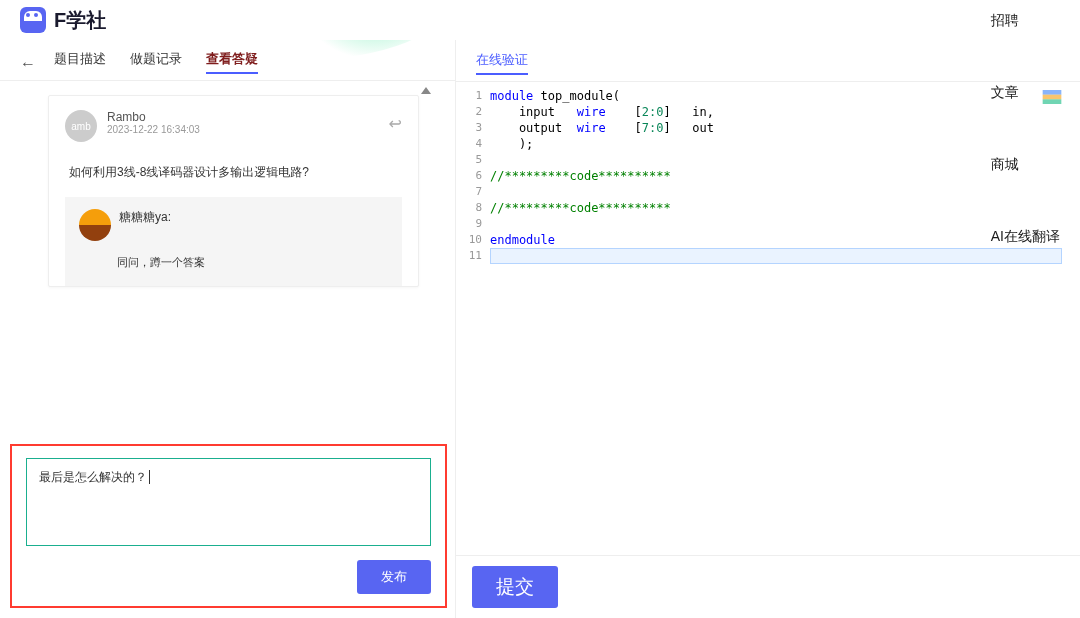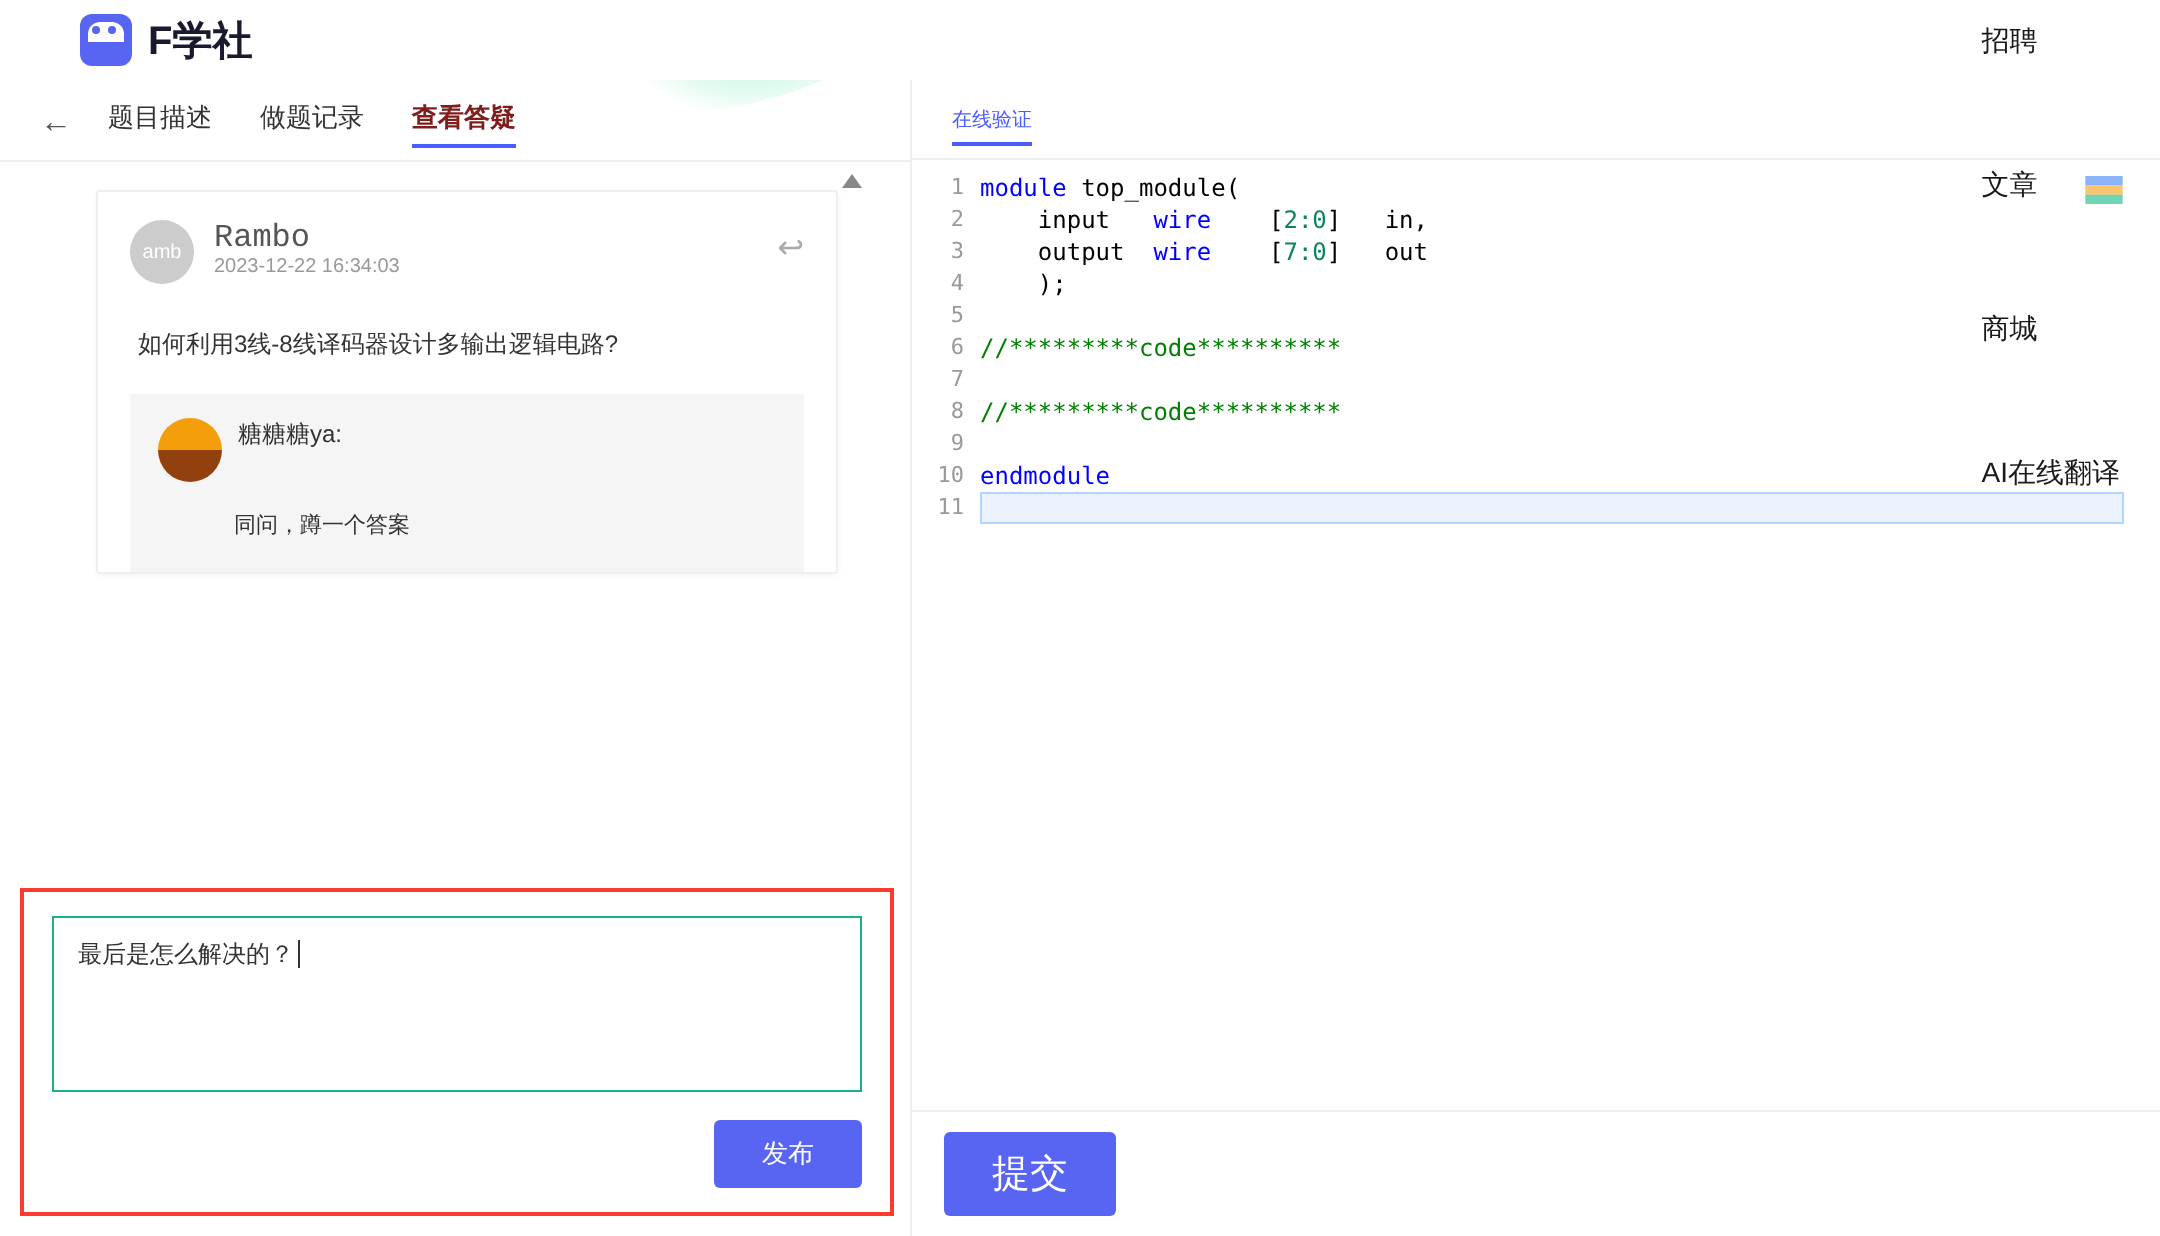--- a/index.html
+++ b/index.html
@@ -1,20 +1,20 @@
 <!DOCTYPE html>
 <html><head>
   <meta charset="utf-8">
   <style>
     * { margin: 0; padding: 0; box-sizing: border-box; }
     body { font-family: -apple-system, "Microsoft YaHei", sans-serif; background: #fff; width: 1080px; height: 618px; overflow: hidden; position: relative; }
     
     
     .header { height: 40px; display: flex; align-items: center; justify-content: space-between; padding: 0 20px; background: #fff; position: relative; }
-    .logo-area { display: flex; align-items: center; gap: 8px; margin-left: 20px; }
+    .logo-area { display: flex; align-items: center; gap: 8px; }
     .logo-icon { width: 26px; height: 26px; background: #5865f2; border-radius: 6px; position: relative; display: flex; align-items: center; justify-content: center; }
     .logo-icon::before { content: ''; position: absolute; width: 18px; height: 10px; background: #fff; border-radius: 6px 6px 0 0; top: 4px; }
     .logo-icon::after { content: ''; position: absolute; width: 4px; height: 4px; background: #5865f2; border-radius: 50%; top: 6px; left: 6px; box-shadow: 8px 0 0 #5865f2; }
     .logo-text { font-size: 20px; font-weight: bold; color: #1a1a2e; }
     .nav { display: flex; gap: 46px; flex-direction: column; }
     .nav a { font-size: 14px; color: #1a1a1a; text-decoration: none; padding: 4px 0; }
     .nav a.active { color: #4b5dff; border-bottom: 2px solid #4b5dff; }
     .header-bg { position: absolute; top: 0; left: 300px; width: 400px; height: 40px; pointer-events: none; z-index: -1; }
     .header-bg::before { content: ''; position: absolute; left: 0; top: 0; width: 150px; height: 60px; background: radial-gradient(ellipse at top, #2dd4bf 0%, #a7f3d0 40%, transparent 70%); opacity: 0.6; border-radius: 0 0 100% 0; }
     .header-bg::after { content: ''; position: absolute; right: 50px; top: -10px; width: 120px; height: 50px; background: radial-gradient(ellipse at center, #5b6dff 0%, #8b9dff 40%, transparent 70%); opacity: 0.5; border-radius: 50%; }
@@ -31,21 +31,21 @@
     .sub-tab { font-size: 13px; color: #333; cursor: pointer; padding-bottom: 4px; }
     .sub-tab.active { color: #7f1d1d; border-bottom: 2px solid #4b5dff; font-weight: bold; }
     
     
     .qa-scroll { flex: 1; overflow: auto; padding: 14px 36px 8px 48px; position: relative; }
     .qa-card { background: #fff; border: 1px solid #eee; border-radius: 2px; padding: 14px 16px 0; box-shadow: 0 1px 3px rgba(0,0,0,0.04); }
     .post-head { display: flex; gap: 10px; align-items: flex-start; position: relative; }
     .avatar { width: 32px; height: 32px; border-radius: 50%; background: #ccc; display: flex; align-items: center; justify-content: center; color: #fff; font-size: 10px; overflow: hidden; }
     .avatar.orange { background: linear-gradient(180deg, #f59e0b 50%, #92400e 50%); }
     .post-meta { display: flex; flex-direction: column; }
-    .post-author { font-size: 16px; color: #555; font-family: Liberation Mono, monospace; }
+    .post-author { font-size: 12px; color: #555; }
     .post-time { font-size: 10px; color: #999; }
     .reply-icon { position: absolute; right: 0; top: 4px; color: #aaa; font-size: 16px; }
     .post-body { font-size: 12px; color: #333; padding: 22px 4px 16px; }
     .reply-card { background: #f5f5f5; padding: 12px 14px 16px; margin-bottom: 0; }
     .reply-head { display: flex; gap: 8px; }
     .reply-author { font-size: 12px; color: #333; }
     .reply-body { font-size: 11px; color: #333; padding: 14px 0 0 38px; }
     .qa-scroll::-webkit-scrollbar { width: 6px; }
     .qa-scroll::-webkit-scrollbar-thumb { background: #ccc; border-radius: 3px; }
     .scroll-indicator { position: absolute; right: 24px; top: 6px; width: 0; height: 0; border-left: 5px solid transparent; border-right: 5px solid transparent; border-bottom: 7px solid #888; }
@@ -53,21 +53,21 @@
     
     .compose-wrap { border: 2px solid #ff3b30; padding: 12px 14px; margin: 4px 8px 10px 10px; background: #fff; }
     .compose-box { border: 1.5px solid #1aaf8f; background: #fff; height: 88px; padding: 10px 12px; font-size: 12px; color: #333; resize: none; width: 100%; outline: none; position: relative; }
     .compose-box .cursor { border-right: 1.5px solid #333; margin-left: 2px; animation: blink 1s infinite; }
     @keyframes blink { 50% { opacity: 0; } }
     .compose-actions { display: flex; justify-content: flex-end; margin-top: 14px; }
     .btn-publish { background: #5865f2; color: #fff; border: none; padding: 8px 24px; font-size: 13px; border-radius: 3px; cursor: pointer; }
     
     
     .right-header { padding: 10px 20px 6px; border-bottom: 1px solid #eee; }
-    .right-tab { font-size: 10px; color: #4b5dff; border-bottom: 2px solid #4b5dff; display: inline-block; padding-bottom: 4px; }
+    .right-tab { font-size: 13px; color: #4b5dff; border-bottom: 2px solid #4b5dff; display: inline-block; padding-bottom: 4px; }
     
     .code-area { flex: 1; overflow: auto; padding: 6px 10px 6px 0; position: relative; }
     .code-lines { font-family: "Consolas", monospace; font-size: 12px; }
     .code-line { display: flex; min-height: 16px; line-height: 16px; }
     .line-num { width: 34px; text-align: right; color: #999; padding-right: 8px; user-select: none; font-size: 11px; }
     .line-content { flex: 1; white-space: pre; }
     .kw { color: #0000ff; }
     .ident { color: #000; }
     .comment { color: #008000; }
     .num { color: #098658; }

